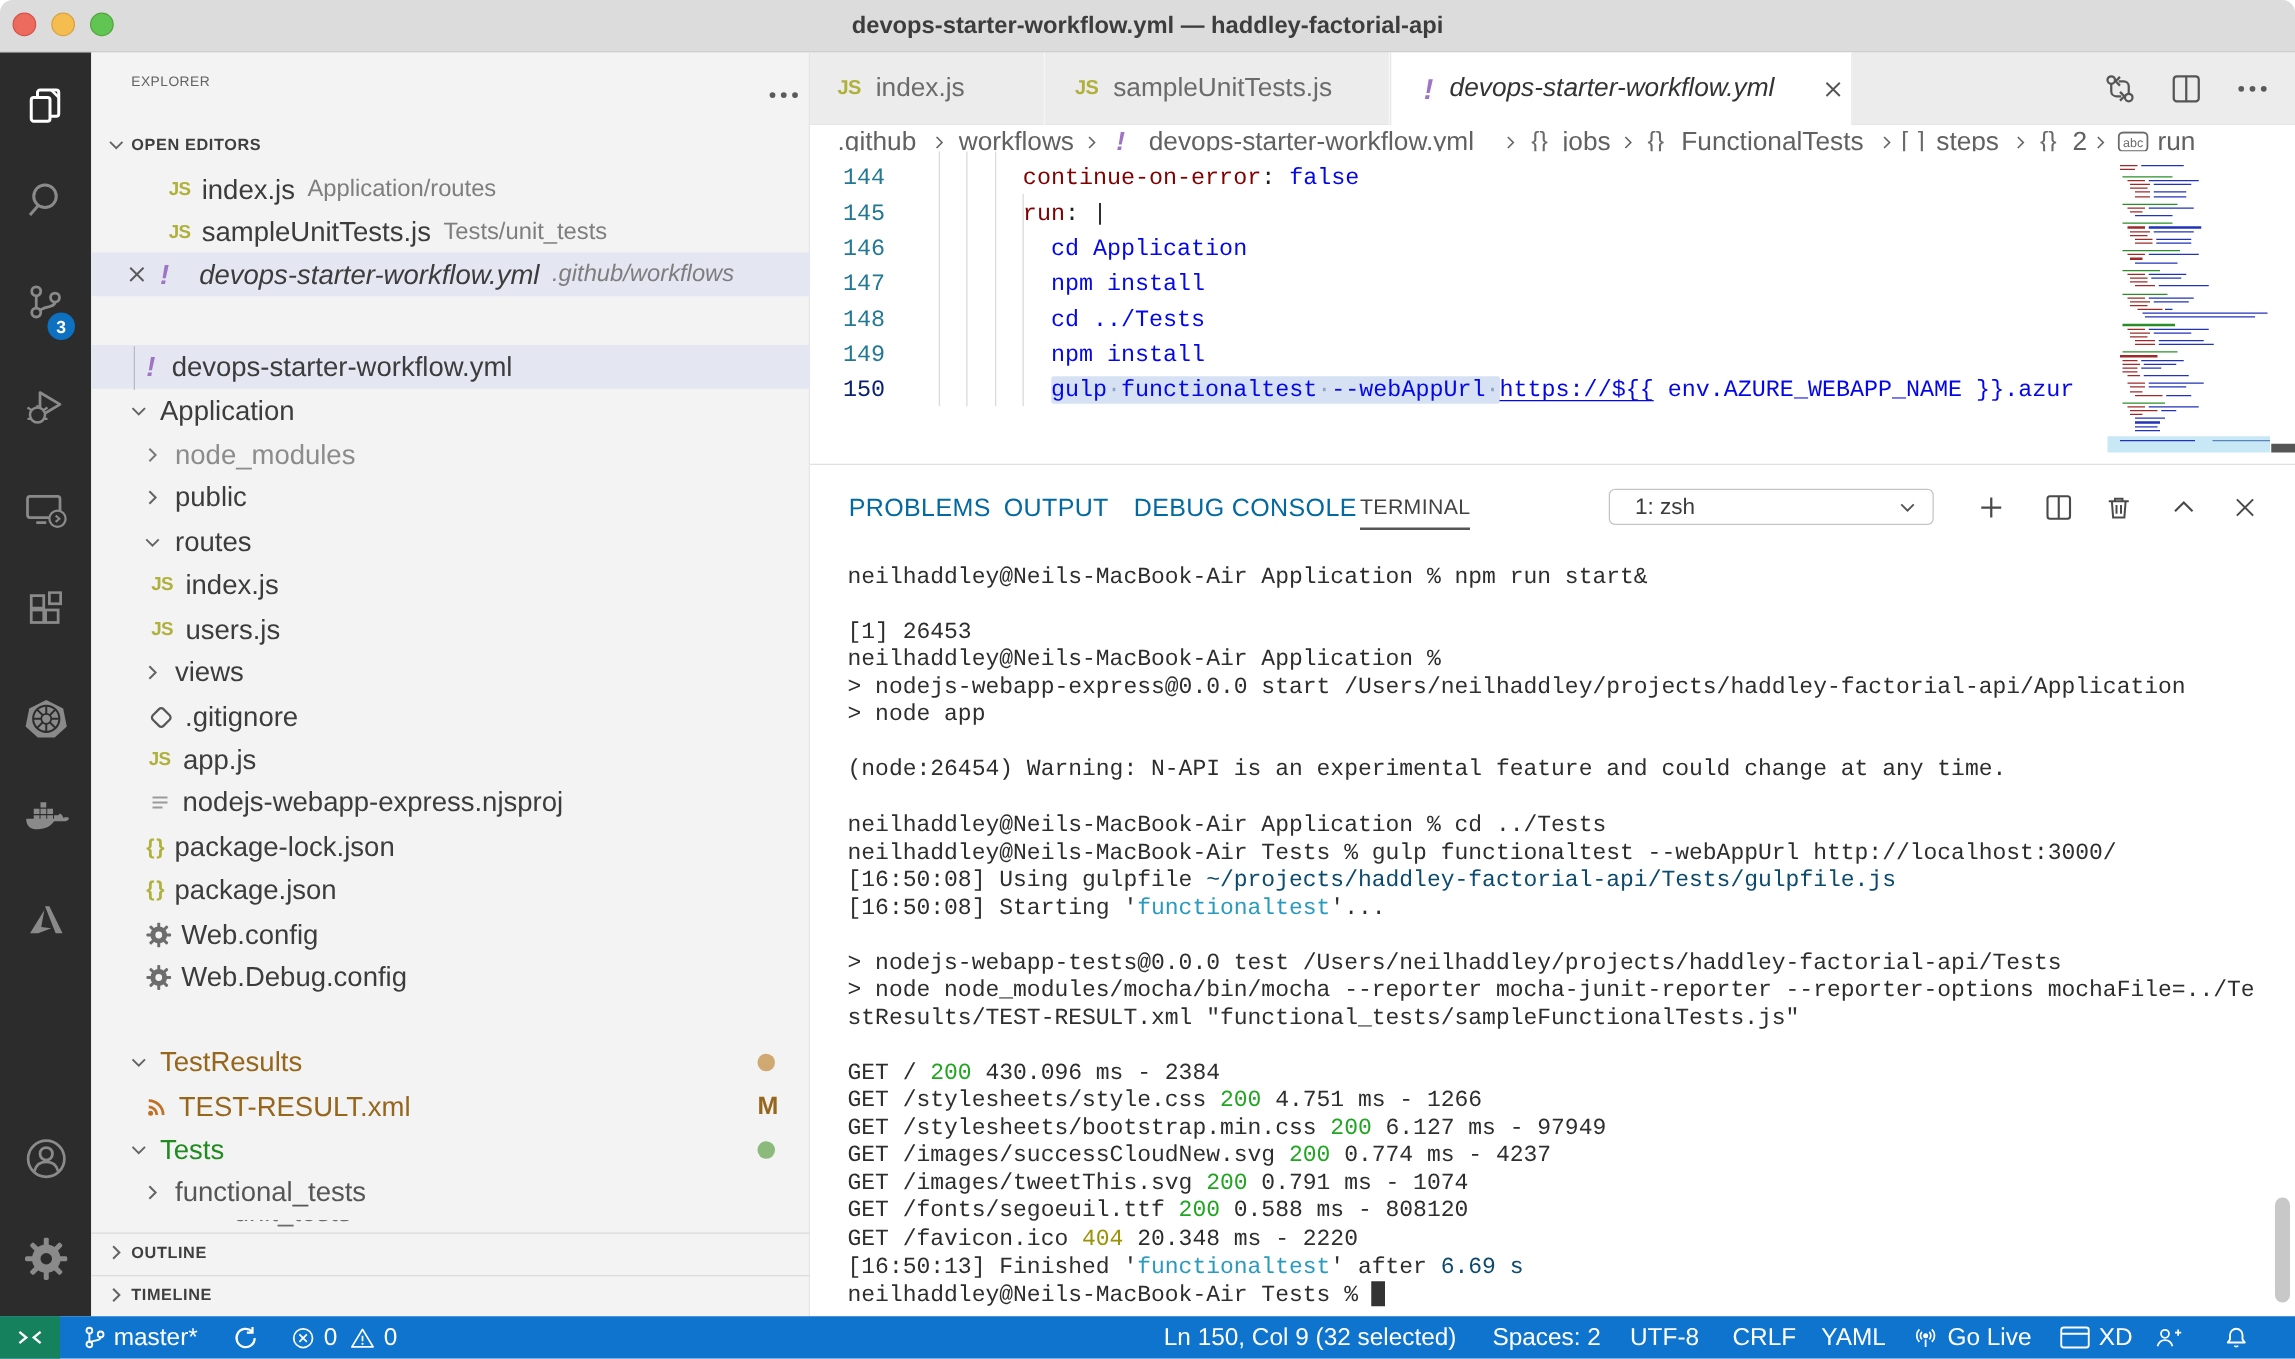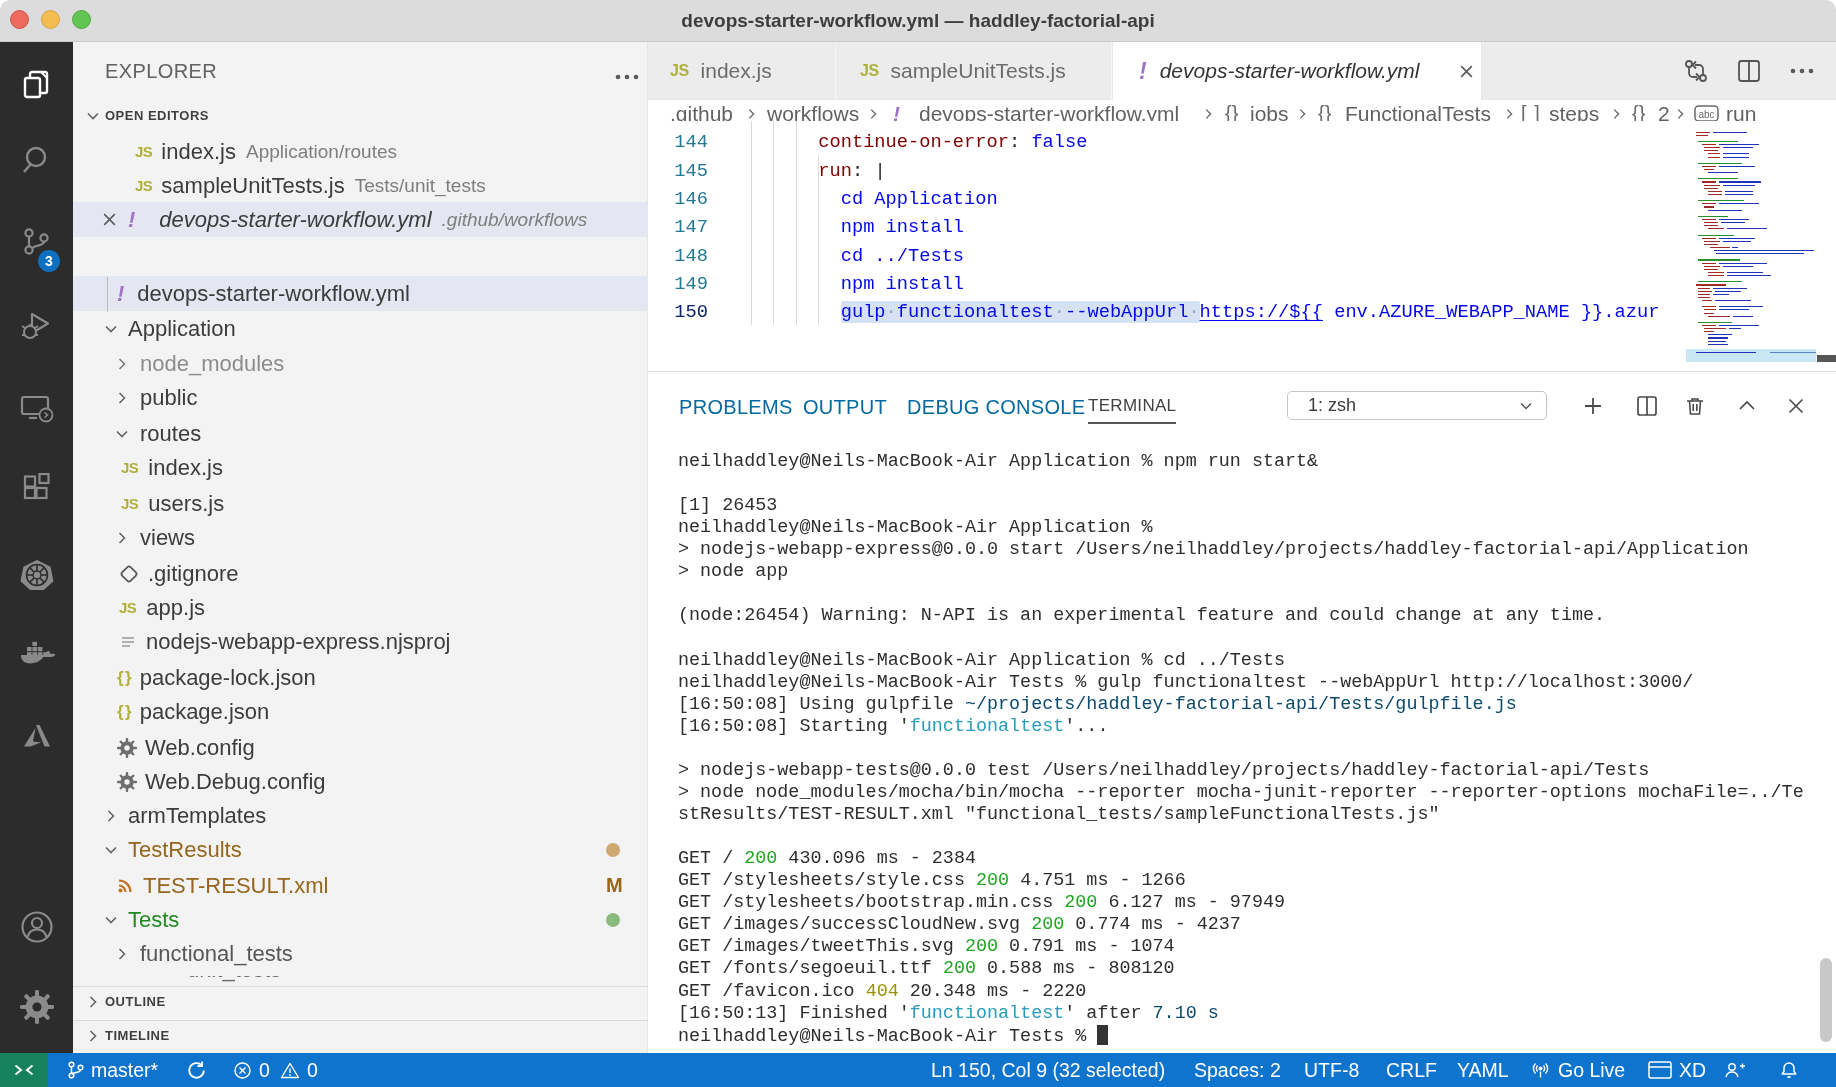--- a/index.html
+++ b/index.html
@@ -145,21 +145,21 @@
             <rect x="-2.0" y="-17.0" width="4.0" height="7.5" rx="1.4" fill="#8a8a8a" transform="rotate(270)"></rect>
             <rect x="-2.0" y="-17.0" width="4.0" height="7.5" rx="1.4" fill="#8a8a8a" transform="rotate(315)"></rect>
             <circle r="11.4" fill="#8a8a8a"></circle>
             <circle r="4.6" fill="#2c2c2c"></circle>
           </g>
         </svg>
       </div>
       <div class="abs" style="left:38px;top:208px;width:22px;height:22px;border-radius:50%;background:#0e70c1;color:#fff;font-size:14px;font-weight:700;display:flex;align-items:center;justify-content:center">3</div>
     </div>
 <div class="abs sidebar">
-      <div class="abs" style="left:32px;top:18px;font-size:20px;color:#616161;letter-spacing:.4px">EXPLORER</div>
+      <div class="abs" style="left:32px;top:18px;font-size:11px;color:#616161;letter-spacing:.4px">EXPLORER</div>
       <div class="abs" style="left:541px;top:25px"><svg width="26" height="8" viewBox="0 0 26 8">
           <circle cx="4" cy="4" r="2.3" fill="#5a5a5a"></circle>
           <circle cx="13" cy="4" r="2.3" fill="#5a5a5a"></circle>
           <circle cx="22" cy="4" r="2.3" fill="#5a5a5a"></circle>
         </svg></div>
       <div class="srow" style="top:56px">
         <span style="display:inline-block;width:12px;flex:none"></span>
         <svg width="16" height="16" viewBox="0 0 16 16" style="flex:none">
           <path d="M3 5.5 L8 10.5 L13 5.5" stroke="#646464" stroke-width="1.6" fill="none"></path>
         </svg>
@@ -295,27 +295,20 @@
             <rect x="-1.1764705882352942" y="-10.0" width="2.3529411764705883" height="4.411764705882353" rx="0.8235294117647058" fill="#6d6d6d" transform="rotate(135)"></rect>
             <rect x="-1.1764705882352942" y="-10.0" width="2.3529411764705883" height="4.411764705882353" rx="0.8235294117647058" fill="#6d6d6d" transform="rotate(180)"></rect>
             <rect x="-1.1764705882352942" y="-10.0" width="2.3529411764705883" height="4.411764705882353" rx="0.8235294117647058" fill="#6d6d6d" transform="rotate(225)"></rect>
             <rect x="-1.1764705882352942" y="-10.0" width="2.3529411764705883" height="4.411764705882353" rx="0.8235294117647058" fill="#6d6d6d" transform="rotate(270)"></rect>
             <rect x="-1.1764705882352942" y="-10.0" width="2.3529411764705883" height="4.411764705882353" rx="0.8235294117647058" fill="#6d6d6d" transform="rotate(315)"></rect>
             <circle r="6.705882352941177" fill="#6d6d6d"></circle>
             <circle r="2.705882352941176" fill="#f3f3f3"></circle>
           </g>
         </svg>
         <span class="lbl" style="margin-left:8px">Web.Debug.config</span>
-      </div>
-      <div class="srow" style="top:756px">
-        <span style="display:inline-block;width:30px;flex:none"></span>
-        <svg width="16" height="16" viewBox="0 0 16 16" style="flex:none">
-          <path d="M5.5 3 L10.5 8 L5.5 13" stroke="#646464" stroke-width="1.6" fill="none"></path>
-        </svg>
-        <span class="lbl" style="margin-left:9px">armTemplates</span>
       </div>
       <div class="srow" style="top:790px">
         <span style="display:inline-block;width:30px;flex:none"></span>
         <svg width="16" height="16" viewBox="0 0 16 16" style="flex:none">
           <path d="M3 5.5 L8 10.5 L13 5.5" stroke="#646464" stroke-width="1.6" fill="none"></path>
         </svg>
         <span class="lbl" style="margin-left:9px;color:#95661b">TestResults</span>
         <span style="position:absolute;left:533px;width:14px;height:14px;border-radius:50%;background:#cfa971"></span>
       </div>
       <div class="srow" style="top:826px">
@@ -643,21 +636,21 @@
 &gt; node node_modules/mocha/bin/mocha --reporter mocha-junit-reporter --reporter-options mochaFile=../Te
 stResults/TEST-RESULT.xml "functional_tests/sampleFunctionalTests.js"
 
 GET / <span class="tg">200</span> 430.096 ms - 2384
 GET /stylesheets/style.css <span class="tg">200</span> 4.751 ms - 1266
 GET /stylesheets/bootstrap.min.css <span class="tg">200</span> 6.127 ms - 97949
 GET /images/successCloudNew.svg <span class="tg">200</span> 0.774 ms - 4237
 GET /images/tweetThis.svg <span class="tg">200</span> 0.791 ms - 1074
 GET /fonts/segoeuil.ttf <span class="tg">200</span> 0.588 ms - 808120
 GET /favicon.ico <span class="ty">404</span> 20.348 ms - 2220
-[16:50:13] Finished '<span class="tc">functionaltest</span>' after <span class="tm">7.10 s</span>
+[16:50:13] Finished '<span class="tc">functionaltest</span>' after <span class="tm">6.69 s</span>
 neilhaddley@Neils-MacBook-Air Tests % <span style="display:inline-block;width:11px;height:20px;background:#333;vertical-align:-4px"></span></pre>
       <div class="abs" style="left:1172px;top:586px;width:12px;height:84px;background:#c8c8c8;border-radius:6px"></div>
     </div>
 <div class="abs status">
       <div class="remote">
         <svg width="24" height="18" viewBox="0 0 24 18">
           <path d="M3.5 4.5 L9 9 L3.5 13.5 M20.5 4.5 L15 9 L20.5 13.5" stroke="#fff" stroke-width="1.9" fill="none"></path>
         </svg>
       </div>
       <div class="sitem" style="left:66px">

